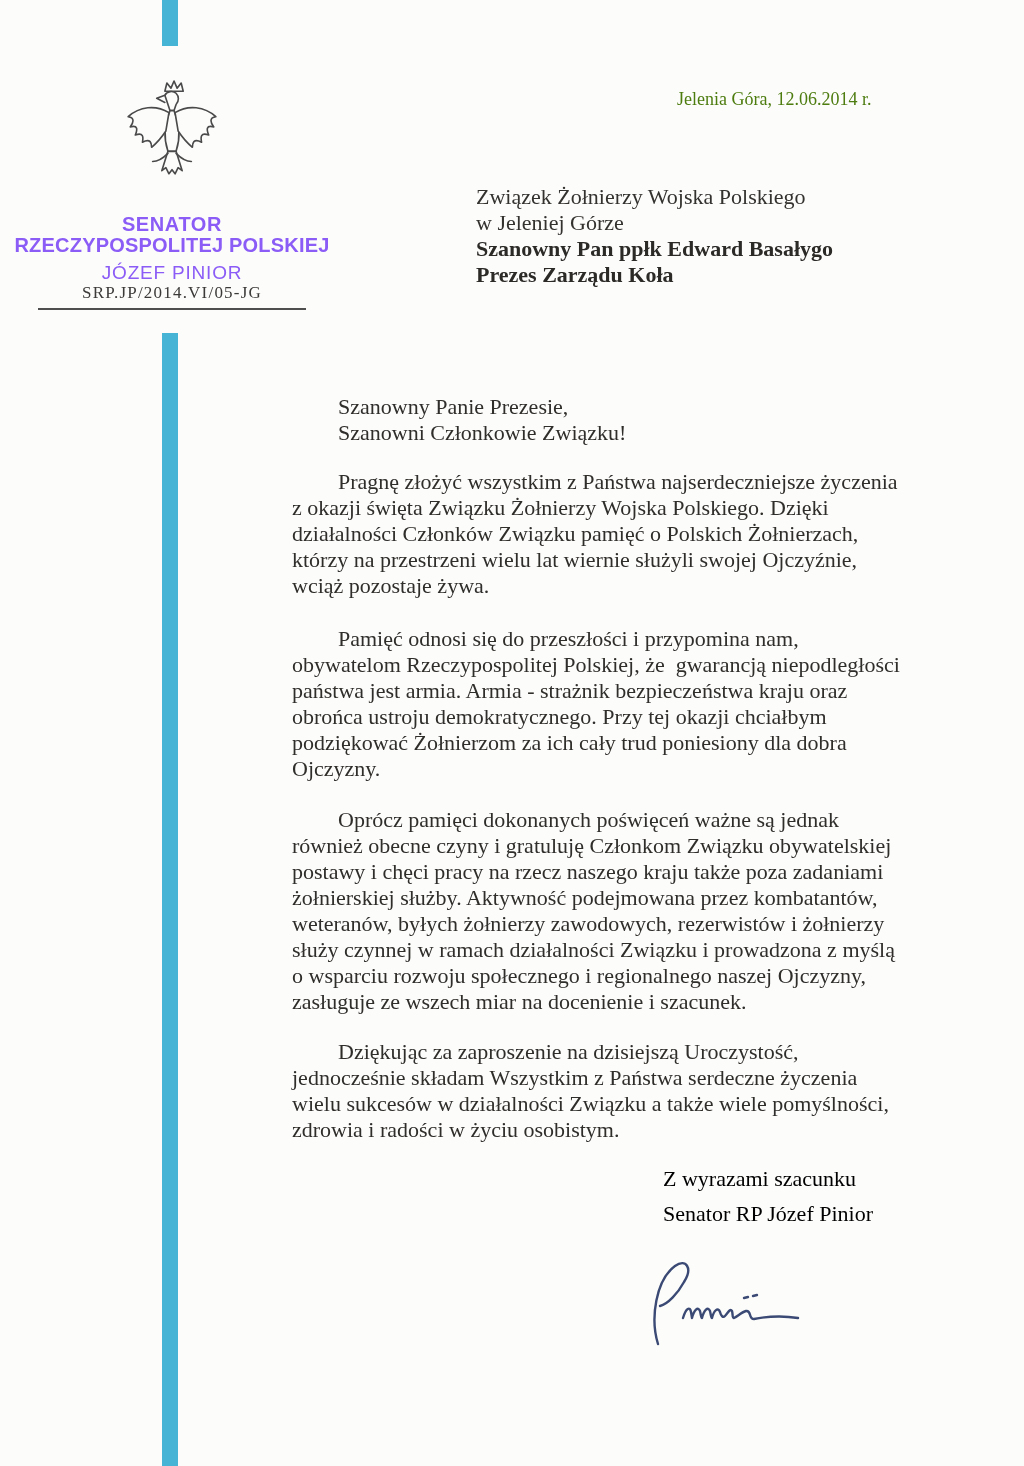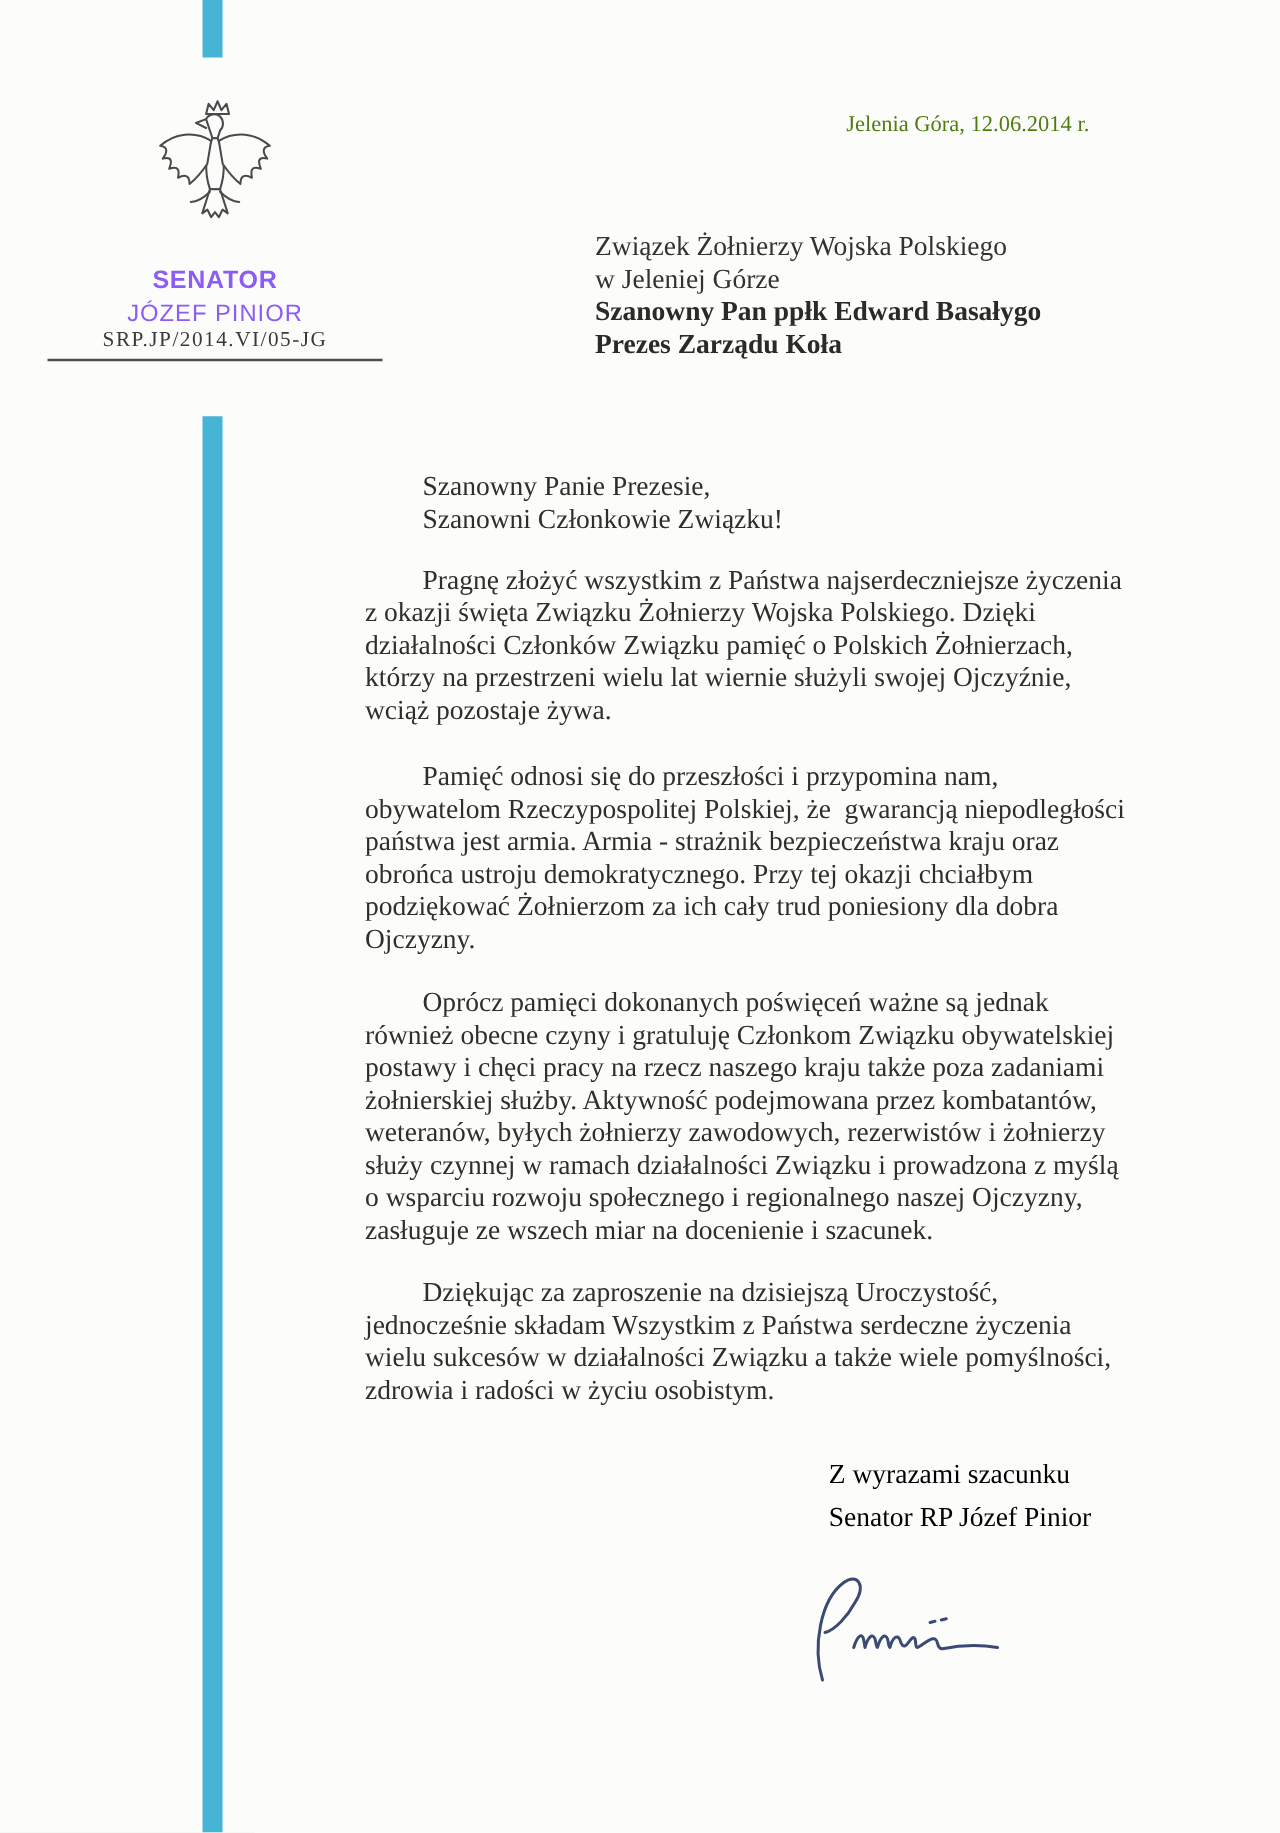--- a/index.html
+++ b/index.html
@@ -20,21 +20,21 @@
   .lh-rp{font-size:20px;line-height:21px;font-weight:700;letter-spacing:.2px;}
   .lh-name{margin-top:7px;font-size:19px;line-height:20px;font-weight:400;letter-spacing:.8px;}
   .lh-ref{font-family:"Liberation Serif","DejaVu Serif",serif;font-size:17px;line-height:20px;color:#3c3a38;letter-spacing:1.2px;}
   .lh-rule{margin:5px auto 0;width:268px;height:2px;background:#4e4e4e;}
   
   .date{position:absolute;left:677px;top:86px;font-size:18px;line-height:26px;color:#4d7c0f;}
   
   .recipient{position:absolute;left:476px;top:184px;font-size:22px;line-height:26px;color:#34322f;}
   .recipient .bold{font-weight:700;color:#2c2a27;}
   
-  .letter-body{position:absolute;left:292px;top:376px;width:700px;font-size:22px;line-height:26px;color:#302e2b;}
+  .letter-body{position:absolute;left:292px;top:394px;width:700px;font-size:22px;line-height:26px;color:#302e2b;}
   .salutation{margin:0 0 23px 46px;white-space:pre-line;}
   .para{margin:0;white-space:pre;text-indent:46px;}
   .para.p1{margin-bottom:27px;}
   .para.p2{margin-bottom:25px;}
   .para.p3{margin-bottom:24px;}
   
   .closing{position:absolute;left:663px;top:1166px;font-size:22px;line-height:26px;color:#000000;}
   .closing .signer{margin-top:9px;}
   .signature{position:absolute;left:628px;top:1256px;width:200px;height:95px;}
 </style>
@@ -53,20 +53,21 @@
         <path d="M41,15 C43,11 49,10 52,13 C55,16 55,21 52,24 L50,30 L46,30 Z"></path>
         <path d="M41,15 L33,18 L41,22" fill="none"></path>
         <path d="M46,30 C40,44 40,58 44,70 L52,70 C56,58 56,44 50,30 Z"></path>
         <path d="M45,32 C32,24 16,26 5,36 C12,37 10,42 7,46 C15,44 14,49 12,54 C20,51 20,56 19,61 C27,57 28,62 28,66 C34,61 38,56 42,50 Z"></path>
         <path d="M51,32 C64,24 80,26 91,36 C84,37 86,42 89,46 C81,44 82,49 84,54 C76,51 76,56 77,61 C69,57 68,62 68,66 C62,61 58,56 54,50 Z"></path>
         <path d="M44,70 L38,89 L42,86 L45,92 L48,88 L51,92 L54,86 L58,89 L52,70 Z"></path>
         <path d="M44,72 C39,77 34,80 29,80 M52,72 C57,77 62,80 67,80" fill="none"></path>
       </g>
     </svg>
     <div class="lh-line lh-senator">SENATOR</div>
+    <div class="lh-line lh-rp">RZECZYPOSPOLITEJ POLSKIEJ</div>
     <div class="lh-line lh-name">JÓZEF PINIOR</div>
     <div class="lh-ref">SRP.JP/2014.VI/05-JG</div>
     <div class="lh-rule"></div>
   </header>
 
   <div class="date">Jelenia Góra, 12.06.2014 r.</div>
 
   <div class="recipient">
     <div>Związek Żołnierzy Wojska Polskiego</div>
     <div>w Jeleniej Górze</div>

